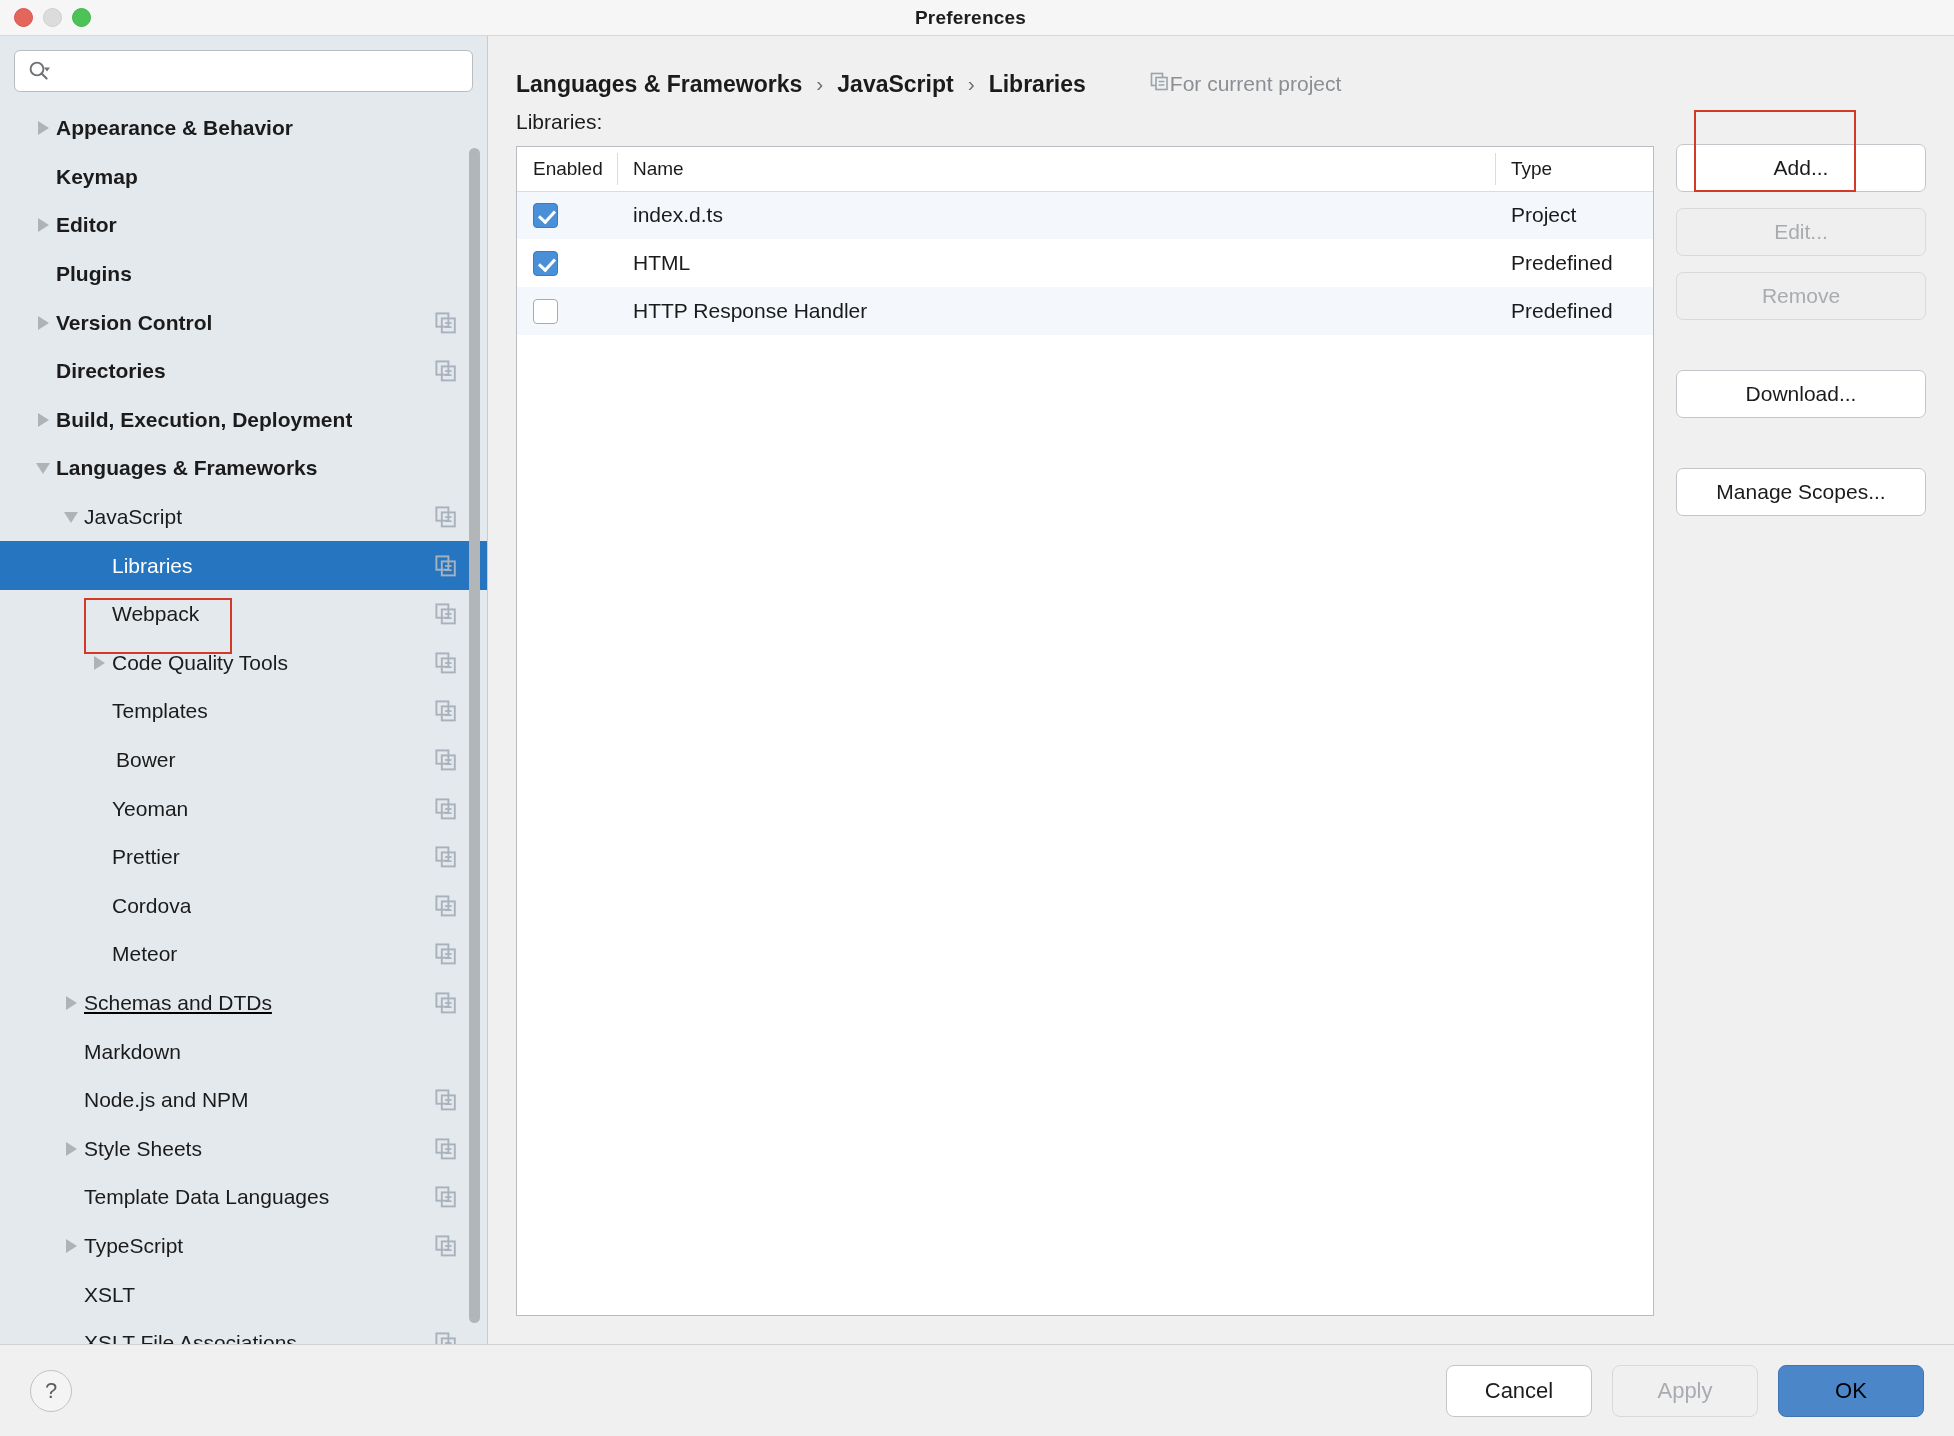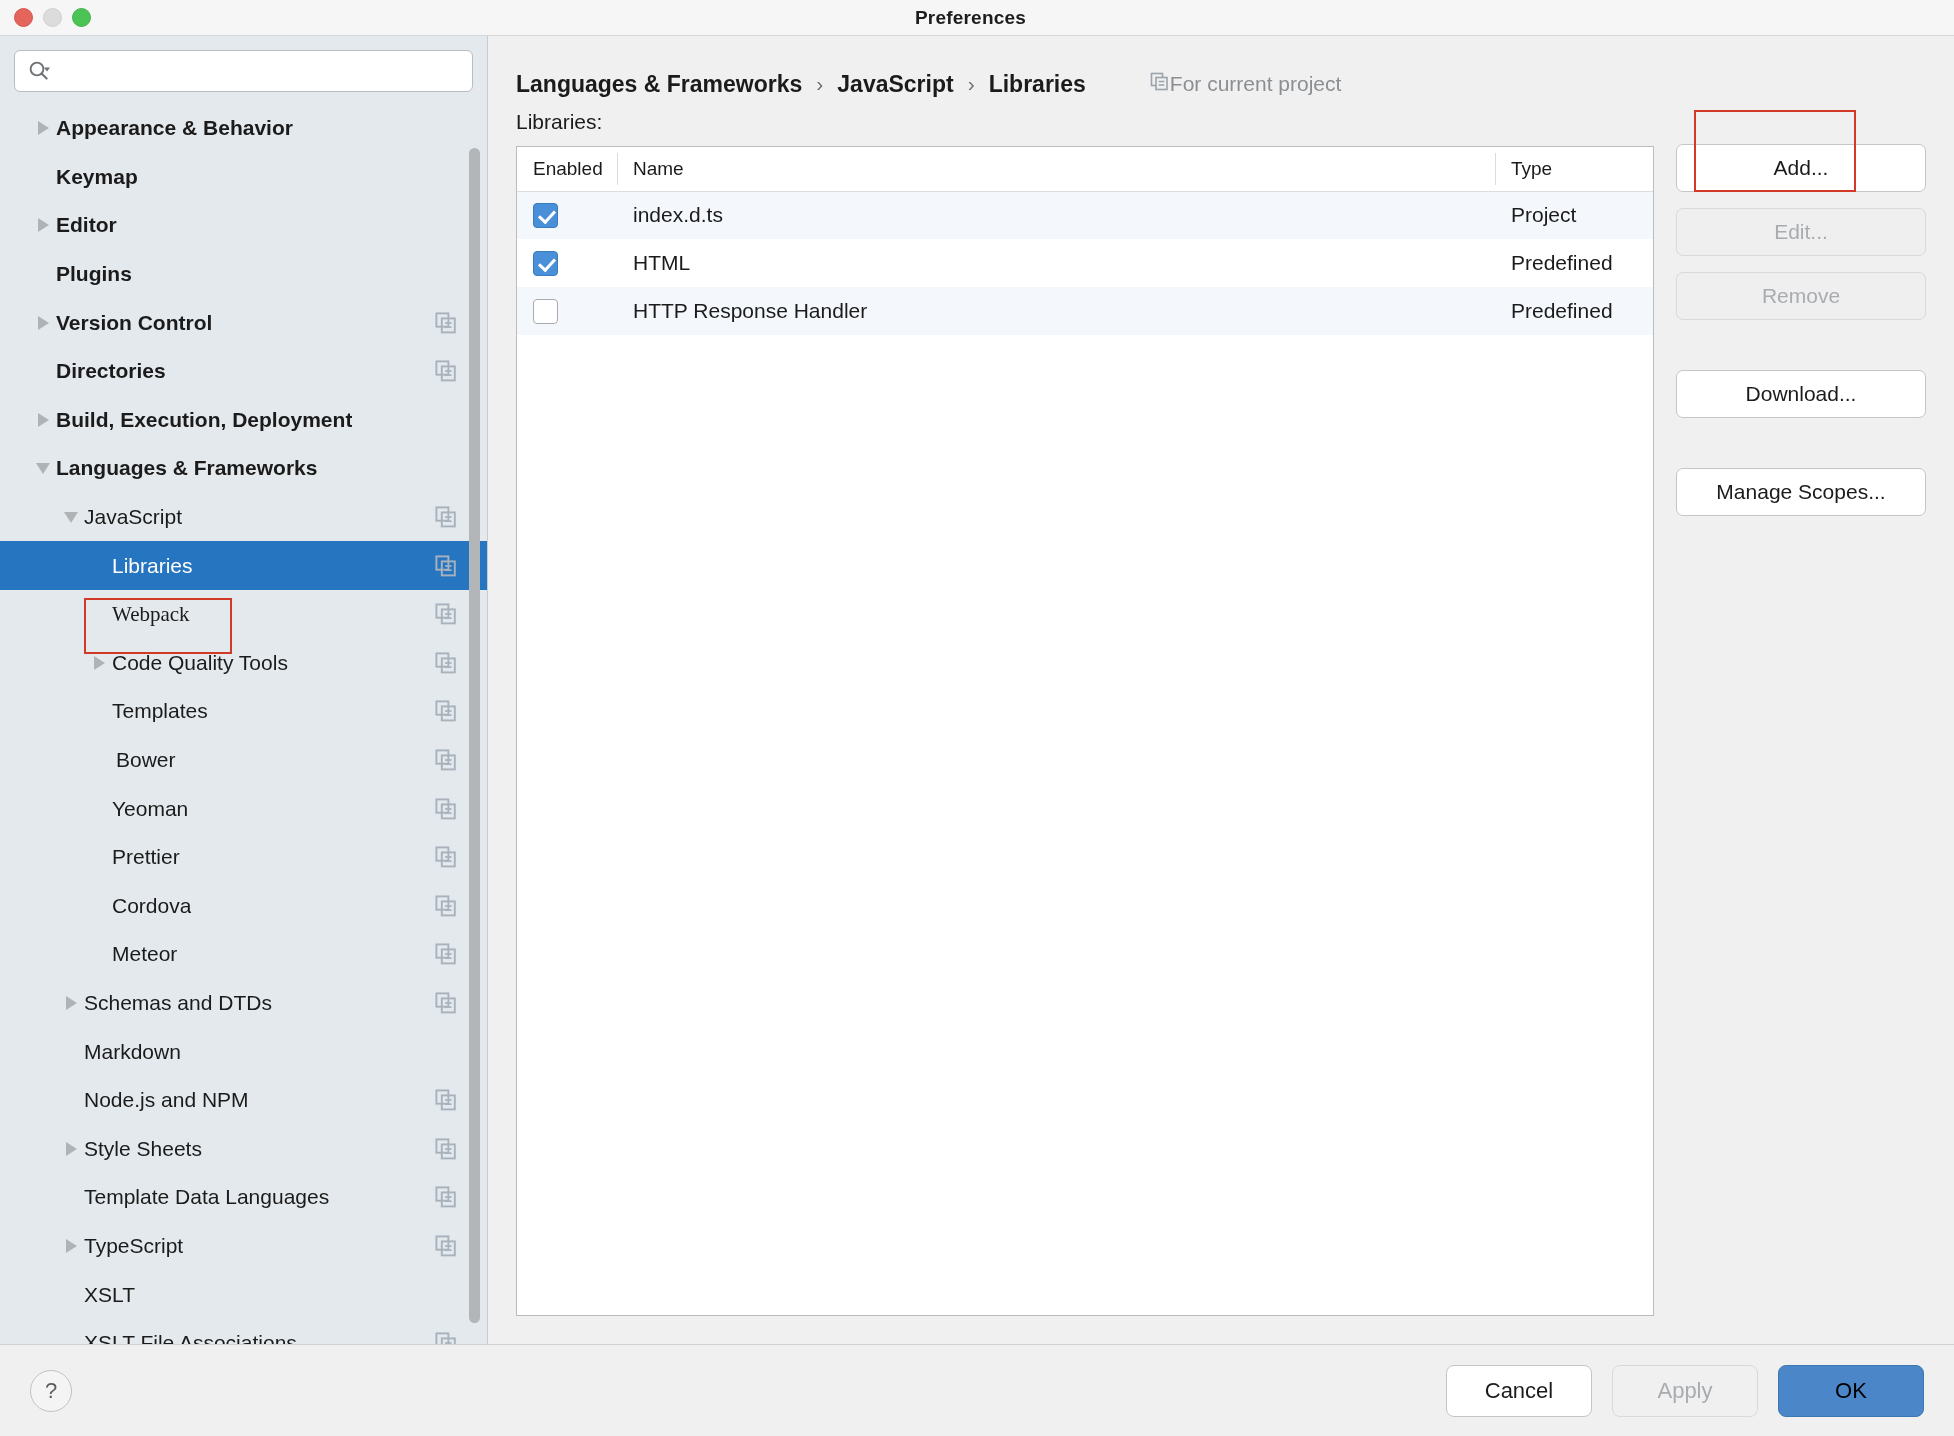--- a/index.html
+++ b/index.html
@@ -355,21 +355,21 @@
           <div class="tree-row lvl2 selected" style="padding-left: 86px;">
             <div class="tw"></div>
             <span class="tree-label">Libraries</span>
             <span class="copy-ico"><svg width="22" height="22" viewBox="0 0 22 22">
                 <rect x="1.4" y="1.4" width="12" height="13.3" fill="none" stroke="#a8b2bc" stroke-width="1.9"></rect>
                 <rect x="6.8" y="6.4" width="13" height="14" fill="none" stroke="#a8b2bc" stroke-width="1.9"></rect>
                 <line x1="10" y1="11" x2="16.6" y2="11" stroke="#a8b2bc" stroke-width="1.7"></line>
                 <line x1="10" y1="15.2" x2="16.6" y2="15.2" stroke="#a8b2bc" stroke-width="1.7"></line>
               </svg></span>
           </div>
-          <div class="tree-row lvl2" style="padding-left: 86px; font-family: Liberation Serif, serif;">
+          <div class="tree-row lvl2" style="padding-left: 86px;">
             <div class="tw"></div>
             <span class="tree-label">Webpack</span>
             <span class="copy-ico"><svg width="22" height="22" viewBox="0 0 22 22">
                 <rect x="1.4" y="1.4" width="12" height="13.3" fill="none" stroke="#a8b2bc" stroke-width="1.9"></rect>
                 <rect x="6.8" y="6.4" width="13" height="14" fill="none" stroke="#a8b2bc" stroke-width="1.9"></rect>
                 <line x1="10" y1="11" x2="16.6" y2="11" stroke="#a8b2bc" stroke-width="1.7"></line>
                 <line x1="10" y1="15.2" x2="16.6" y2="15.2" stroke="#a8b2bc" stroke-width="1.7"></line>
               </svg></span>
           </div>
           <div class="tree-row lvl2" style="padding-left: 86px;">
@@ -437,21 +437,21 @@
           <div class="tree-row lvl2" style="padding-left: 86px;">
             <div class="tw"></div>
             <span class="tree-label">Meteor</span>
             <span class="copy-ico"><svg width="22" height="22" viewBox="0 0 22 22">
                 <rect x="1.4" y="1.4" width="12" height="13.3" fill="none" stroke="#a8b2bc" stroke-width="1.9"></rect>
                 <rect x="6.8" y="6.4" width="13" height="14" fill="none" stroke="#a8b2bc" stroke-width="1.9"></rect>
                 <line x1="10" y1="11" x2="16.6" y2="11" stroke="#a8b2bc" stroke-width="1.7"></line>
                 <line x1="10" y1="15.2" x2="16.6" y2="15.2" stroke="#a8b2bc" stroke-width="1.7"></line>
               </svg></span>
           </div>
-          <div class="tree-row lvl1" style="padding-left: 58px;">
+          <div class="tree-row lvl1" style="padding-left: 58px; text-decoration: underline;">
             <div class="tw">
               <span class="arrow-right"></span>
             </div>
             <span class="tree-label">Schemas and DTDs</span>
             <span class="copy-ico"><svg width="22" height="22" viewBox="0 0 22 22">
                 <rect x="1.4" y="1.4" width="12" height="13.3" fill="none" stroke="#a8b2bc" stroke-width="1.9"></rect>
                 <rect x="6.8" y="6.4" width="13" height="14" fill="none" stroke="#a8b2bc" stroke-width="1.9"></rect>
                 <line x1="10" y1="11" x2="16.6" y2="11" stroke="#a8b2bc" stroke-width="1.7"></line>
                 <line x1="10" y1="15.2" x2="16.6" y2="15.2" stroke="#a8b2bc" stroke-width="1.7"></line>
               </svg></span>

